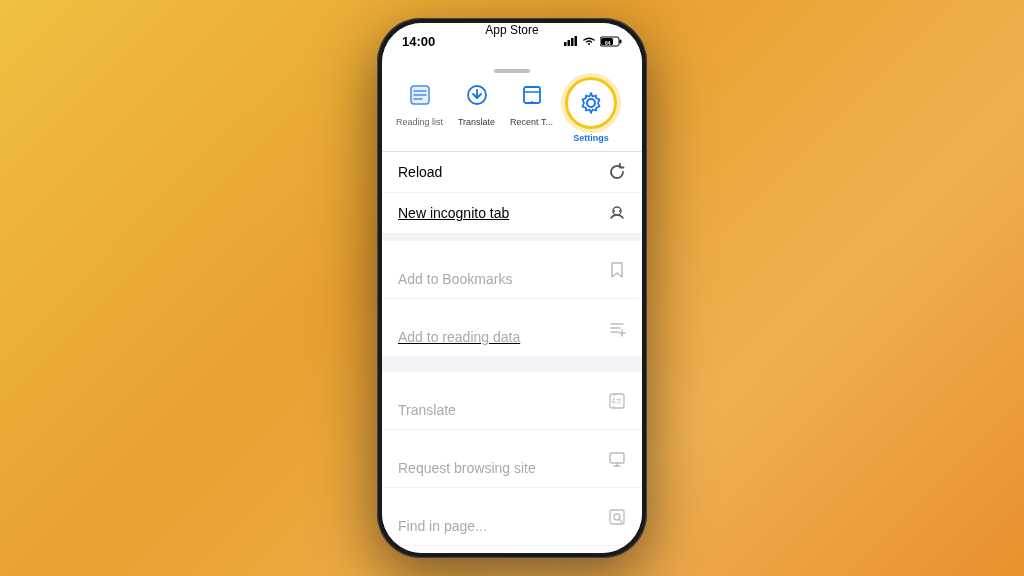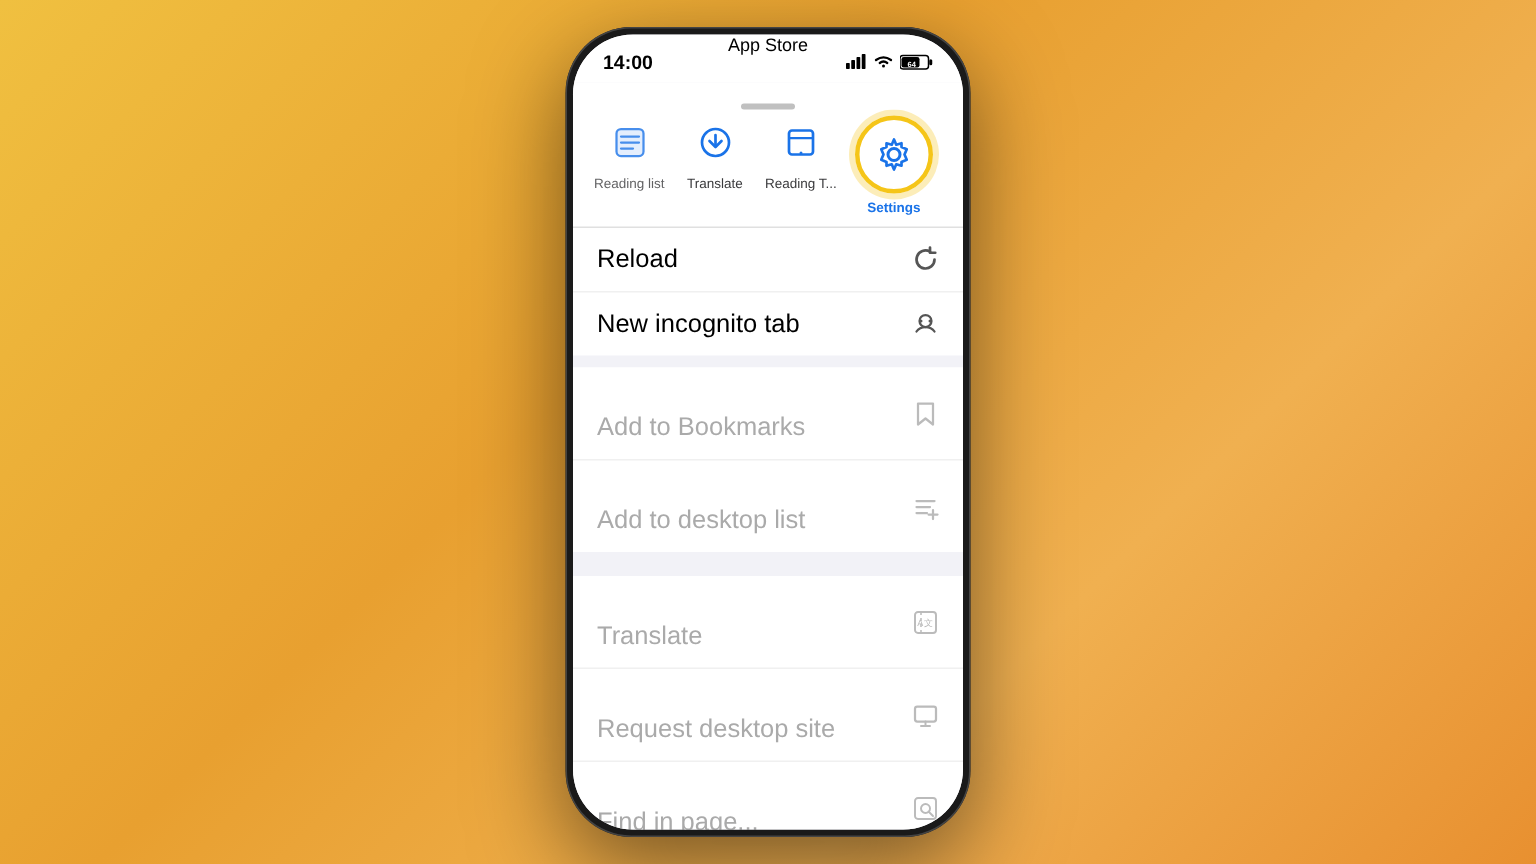--- a/index.html
+++ b/index.html
@@ -136,24 +136,25 @@
       display: flex;
       align-items: center;
       justify-content: space-between;
       padding: 11px 16px;
       border-bottom: 1px solid #f0f0f0;
       cursor: pointer;
     }
 
     .menu-item:last-child {
       border-bottom: none;
+      text-decoration: underline;
     }
 
     .menu-item-text {
-      font-size: 17px;
+      font-size: 14px;
       color: #000;
     }
 
     .menu-item-text.disabled {
       color: #aaa;
       margin-top: 19px;
     }
 
     .divider {
       height: 8px;
@@ -240,21 +241,21 @@
         </div>
 
         <div class="toolbar-item">
           <div class="toolbar-icon-wrap">
             <svg width="22" height="22" viewBox="0 0 22 22">
               <rect x="3" y="3" width="16" height="16" rx="2" stroke="#1a73e8" stroke-width="1.8" fill="none"></rect>
               <line x1="3" y1="8" x2="19" y2="8" stroke="#1a73e8" stroke-width="1.5"></line>
               <circle cx="11" cy="18" r="1" fill="#1a73e8"></circle>
             </svg>
           </div>
-          <span class="toolbar-label">Reading T...</span>
+          <span class="toolbar-label">Recent T...</span>
         </div>
 
         <div class="toolbar-item settings-highlighted">
           <div class="settings-circle">
             <svg width="26" height="26" viewBox="0 0 26 26">
               <circle cx="13" cy="13" r="4" stroke="#1a73e8" stroke-width="2" fill="none"></circle>
               <path d="M13 3 L14.5 6.5 L18 5.5 L18 8 L21.5 9.5 L20 13 L21.5 16.5 L18 18 L18 20.5 L14.5 19.5 L13 23 L11.5 19.5 L8 20.5 L8 18 L4.5 16.5 L6 13 L4.5 9.5 L8 8 L8 5.5 L11.5 6.5 Z" stroke="#1a73e8" stroke-width="1.8" fill="none" stroke-linejoin="round"></path>
             </svg>
           </div>
           <span class="toolbar-label" style="color:#1a73e8; font-weight:700;">Settings</span>
@@ -287,21 +288,21 @@
       <div class="divider"></div>
 
       <div class="menu-section">
         <div class="menu-item">
           <span class="menu-item-text disabled">Add to Bookmarks</span>
           <svg width="18" height="18" viewBox="0 0 18 18">
             <path d="M4 2 H14 V16 L9 12 L4 16 Z" stroke="#bbb" stroke-width="1.5" fill="none" stroke-linecap="round" stroke-linejoin="round"></path>
           </svg>
         </div>
         <div class="menu-item">
-          <span class="menu-item-text disabled">Add to desktop list</span>
+          <span class="menu-item-text disabled">Add to reading data</span>
           <svg width="18" height="18" viewBox="0 0 18 18">
             <line x1="3" y1="5" x2="15" y2="5" stroke="#bbb" stroke-width="1.5" stroke-linecap="round"></line>
             <line x1="3" y1="9" x2="12" y2="9" stroke="#bbb" stroke-width="1.5" stroke-linecap="round"></line>
             <line x1="3" y1="13" x2="10" y2="13" stroke="#bbb" stroke-width="1.5" stroke-linecap="round"></line>
             <line x1="14" y1="11" x2="14" y2="17" stroke="#bbb" stroke-width="1.5" stroke-linecap="round"></line>
             <line x1="11" y1="14" x2="17" y2="14" stroke="#bbb" stroke-width="1.5" stroke-linecap="round"></line>
           </svg>
         </div>
       </div>
 
@@ -314,21 +315,21 @@
         <div class="menu-item">
           <span class="menu-item-text disabled">Translate</span>
           <svg width="18" height="18" viewBox="0 0 18 18">
             <rect x="2" y="2" width="14" height="14" rx="2" stroke="#bbb" stroke-width="1.3" fill="none"></rect>
             <line x1="6" y1="2" x2="6" y2="16" stroke="#bbb" stroke-width="1" stroke-dasharray="2,2"></line>
             <text x="3.5" y="11" font-size="6" fill="#bbb">A</text>
             <text x="8" y="11" font-size="6" fill="#bbb">文</text>
           </svg>
         </div>
         <div class="menu-item">
-          <span class="menu-item-text disabled">Request desktop site</span>
+          <span class="menu-item-text disabled">Request browsing site</span>
           <svg width="18" height="18" viewBox="0 0 18 18">
             <rect x="2" y="3" width="14" height="10" rx="1.5" stroke="#bbb" stroke-width="1.5" fill="none"></rect>
             <line x1="9" y1="13" x2="9" y2="16" stroke="#bbb" stroke-width="1.3" stroke-linecap="round"></line>
             <line x1="6" y1="16" x2="12" y2="16" stroke="#bbb" stroke-width="1.3" stroke-linecap="round"></line>
           </svg>
         </div>
         <div class="menu-item">
           <span class="menu-item-text disabled">Find in page...</span>
           <svg width="18" height="18" viewBox="0 0 18 18">
             <rect x="2" y="2" width="14" height="14" rx="2" stroke="#bbb" stroke-width="1.3" fill="none"></rect>

